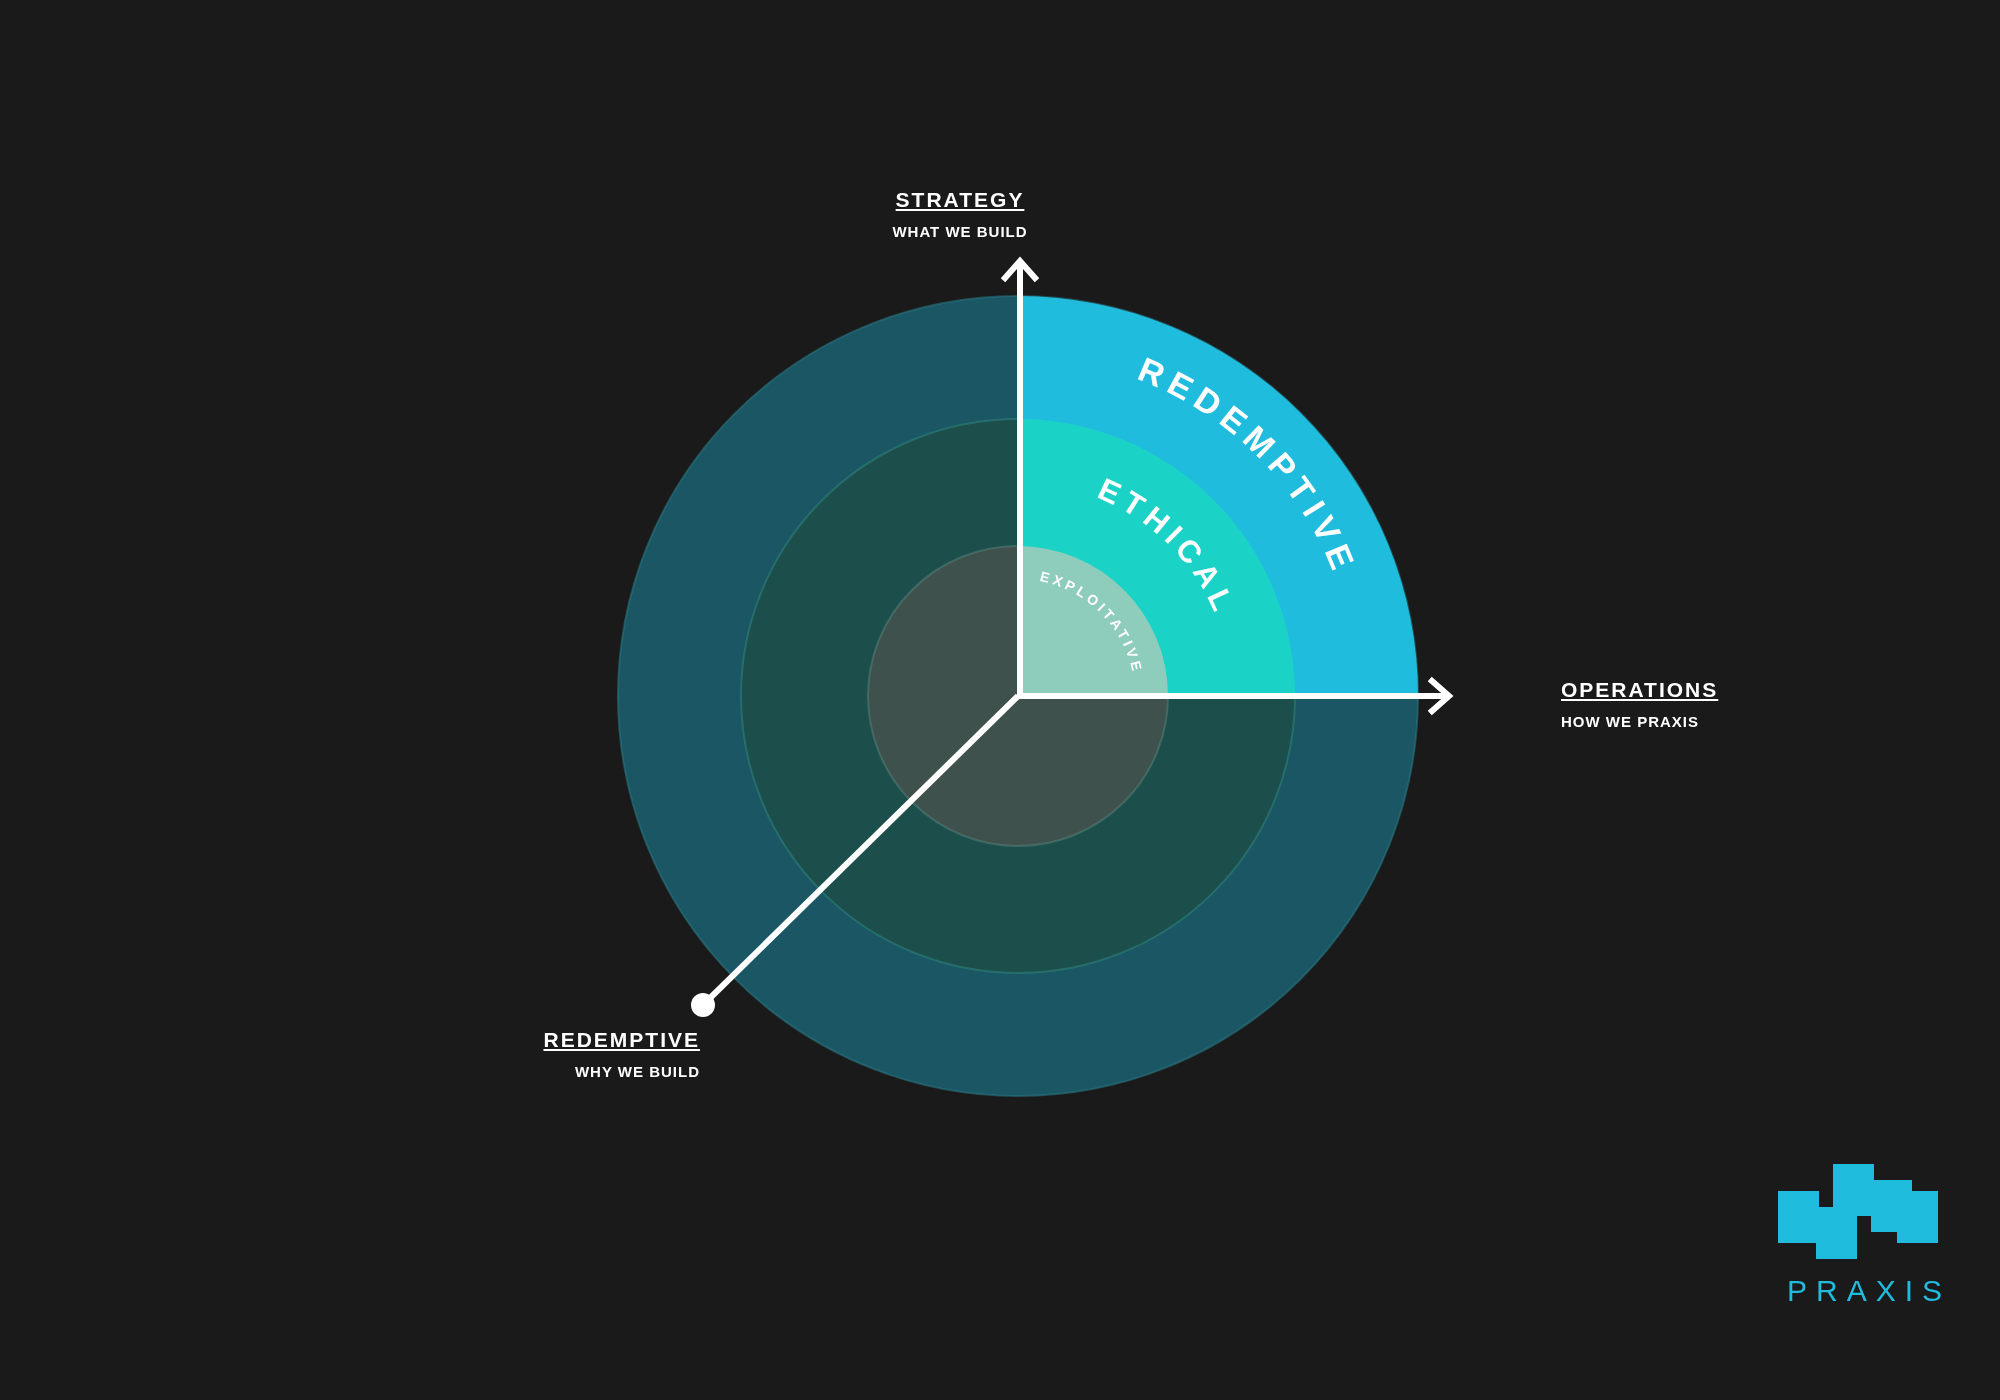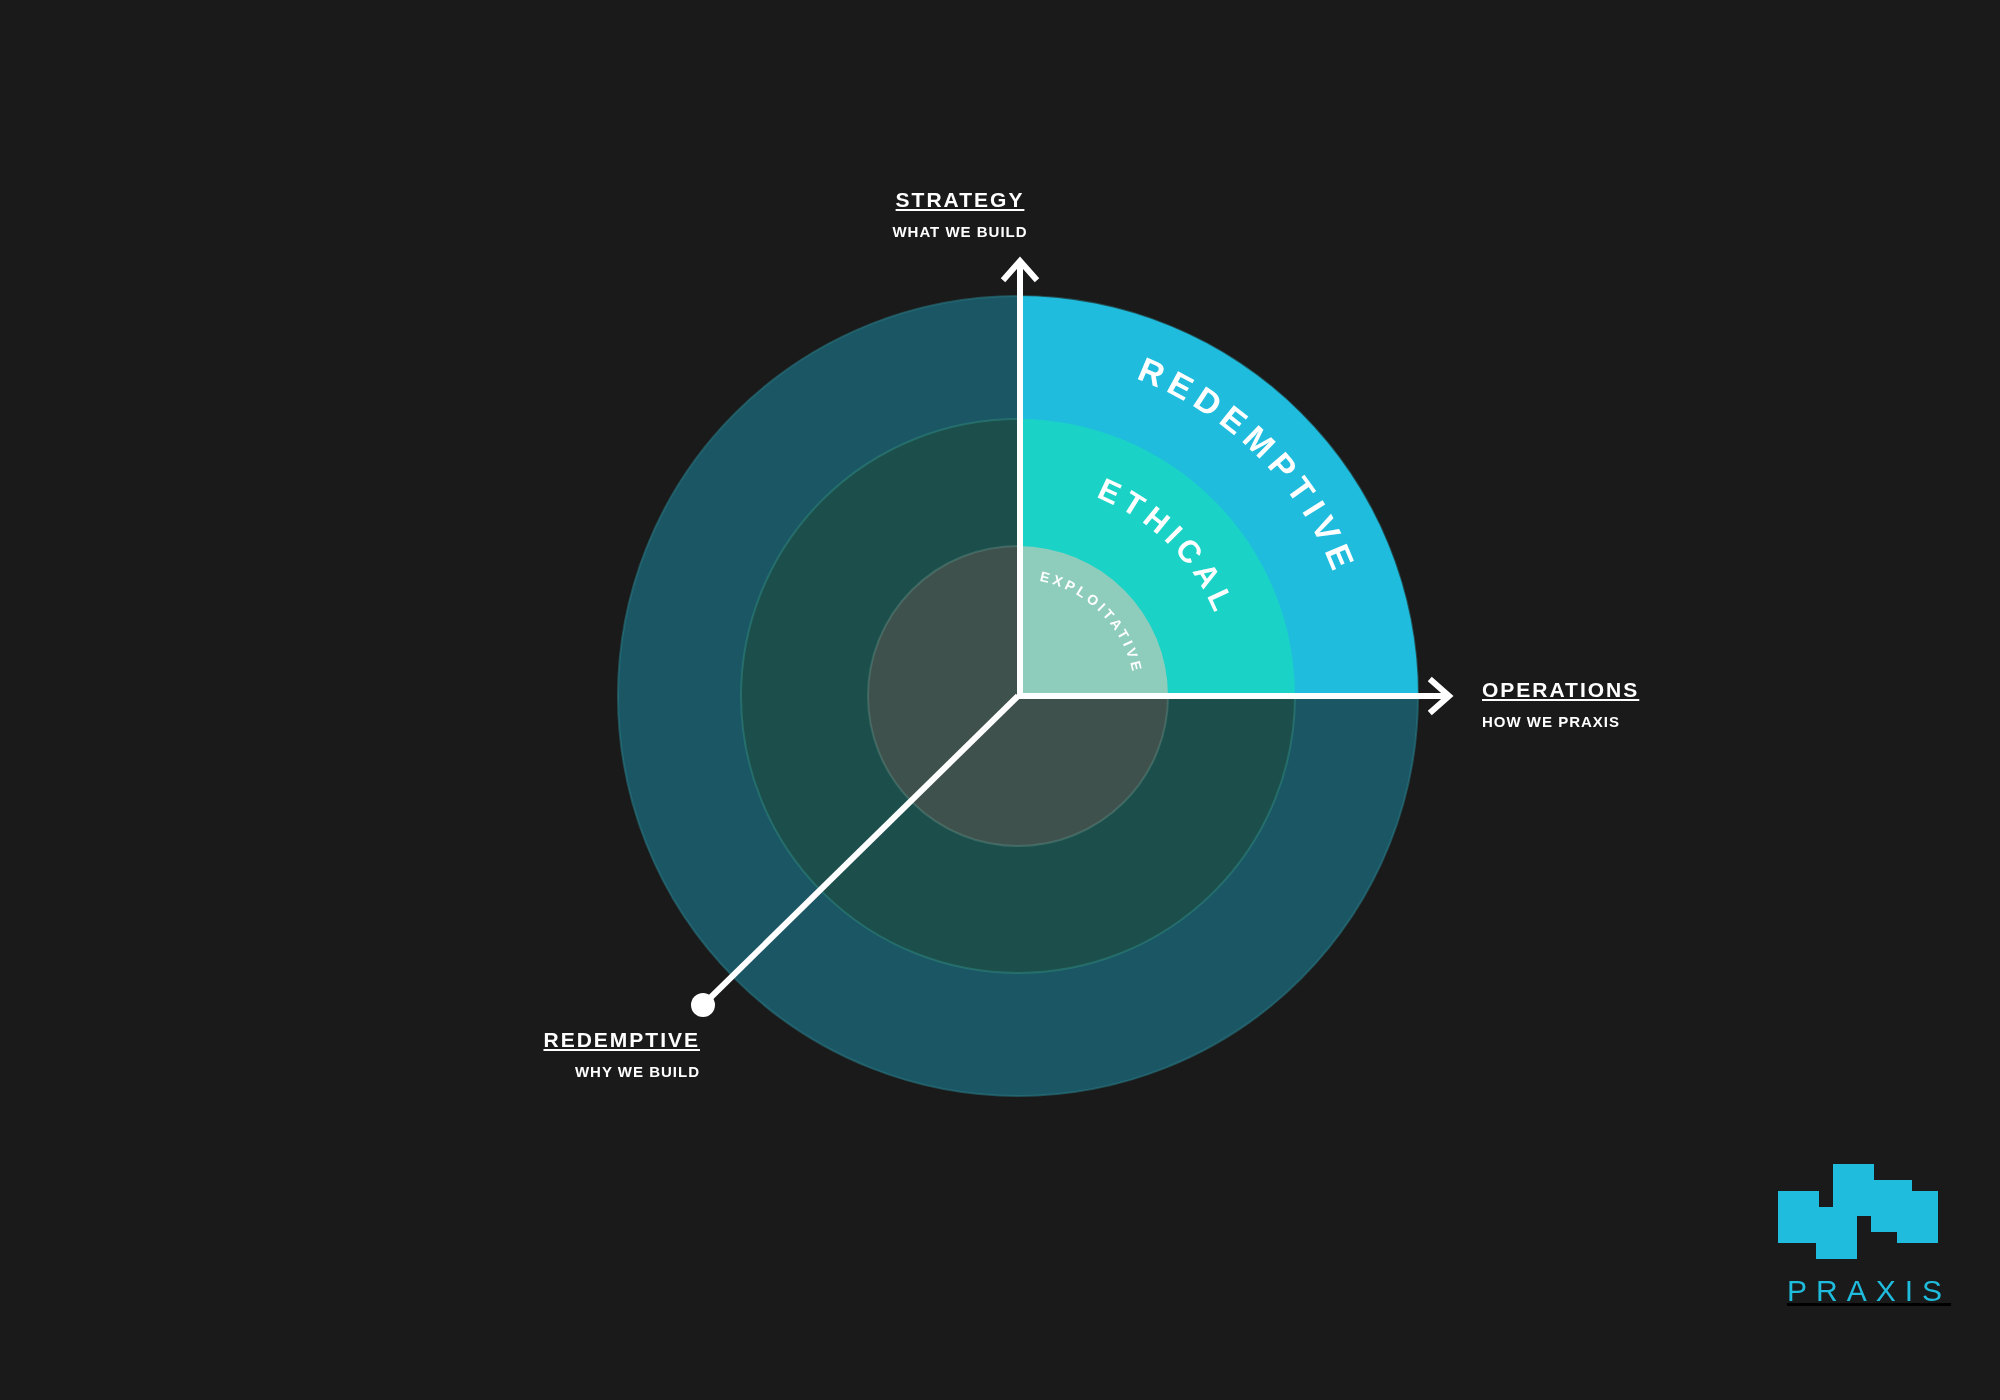--- a/index.html
+++ b/index.html
@@ -40,36 +40,35 @@
     line-height: 1.2;
     margin-top: 11px;
   }
   #label-strategy {
     left: 960px;
     top: 188px;
     text-align: center;
     transform: translateX(-50%);
   }
   #label-operations {
-    left: 1482px;
+    left: 1561px;
     top: 678px;
     text-align: left;
   }
   #label-leadership {
     left: 700px;
     top: 1028px;
     text-align: right;
     transform: translateX(-100%);
   }
   #praxis-logo {
     position: absolute;
     left: 1778px;
     top: 1158px;
     width: 160px;
-    text-decoration: underline;
   }
   .logo-mark {
     display: block;
   }
   .logo-word {
     margin-top: 14px;
     text-align: center;
     font-size: 30px;
     font-weight: normal;
     letter-spacing: 9px;

